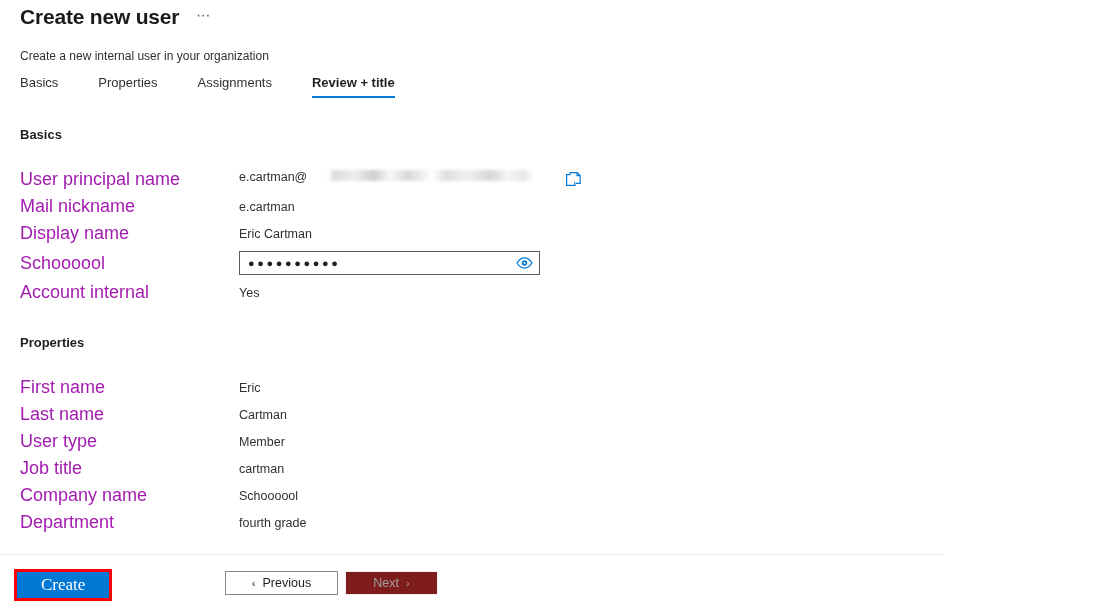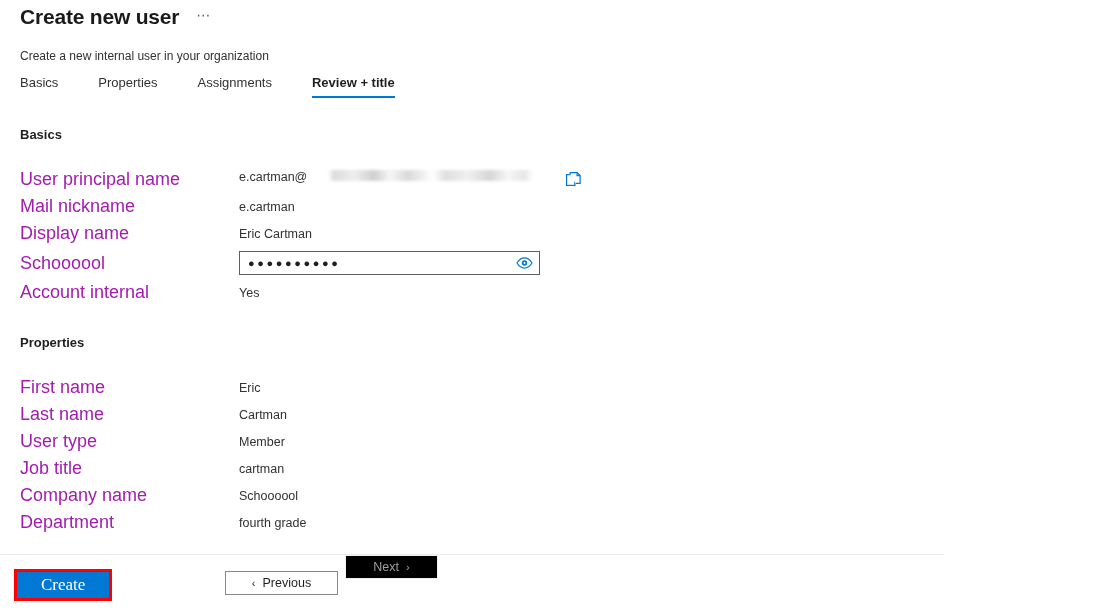--- a/index.html
+++ b/index.html
@@ -236,23 +236,23 @@
     font-family: "Liberation Sans", sans-serif;
     background: #ffffff;
     border: 1px solid #8a8886;
     color: #201f1e;
     cursor: pointer;
     padding: 0 12px;
   }
   .btn-prev { left: 225px; top: 16px; width: 113px; }
   .btn-next {
     left: 345px;
-    top: 0;
+    top: 16px;
     width: 93px;
-    background: #000000;
+    background: #7f1d1d;
     border: 1px solid #f3f2f1;
     color: #a19f9d;
     cursor: default;
   }
   .chev { font-size: 11px; line-height: 1; }
 </style>
 </head>
 <body>
 
 <div id="app">

